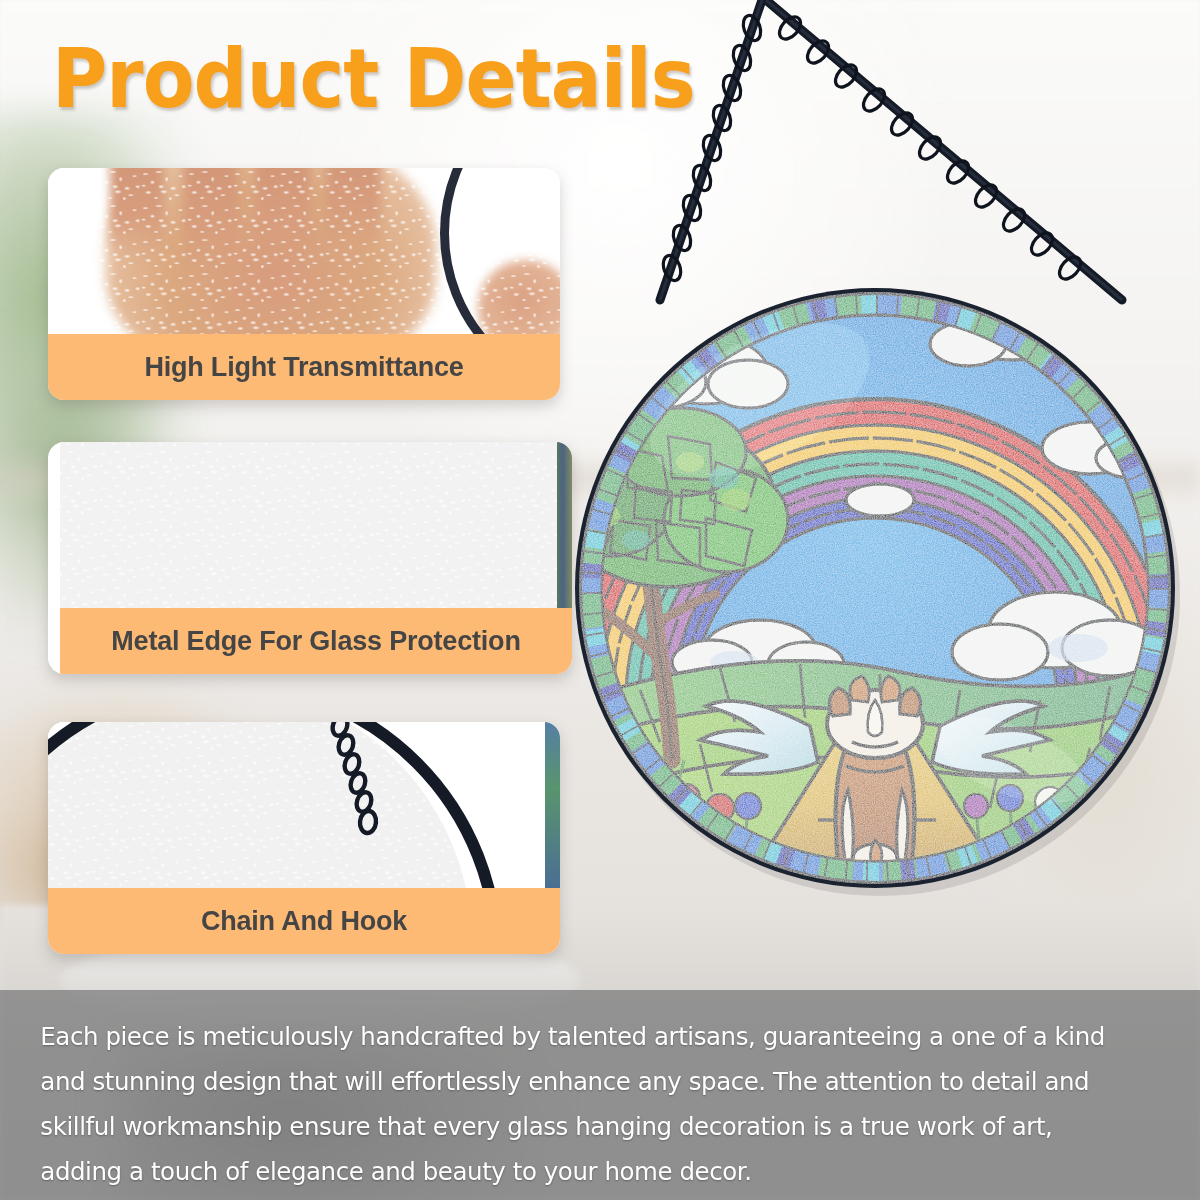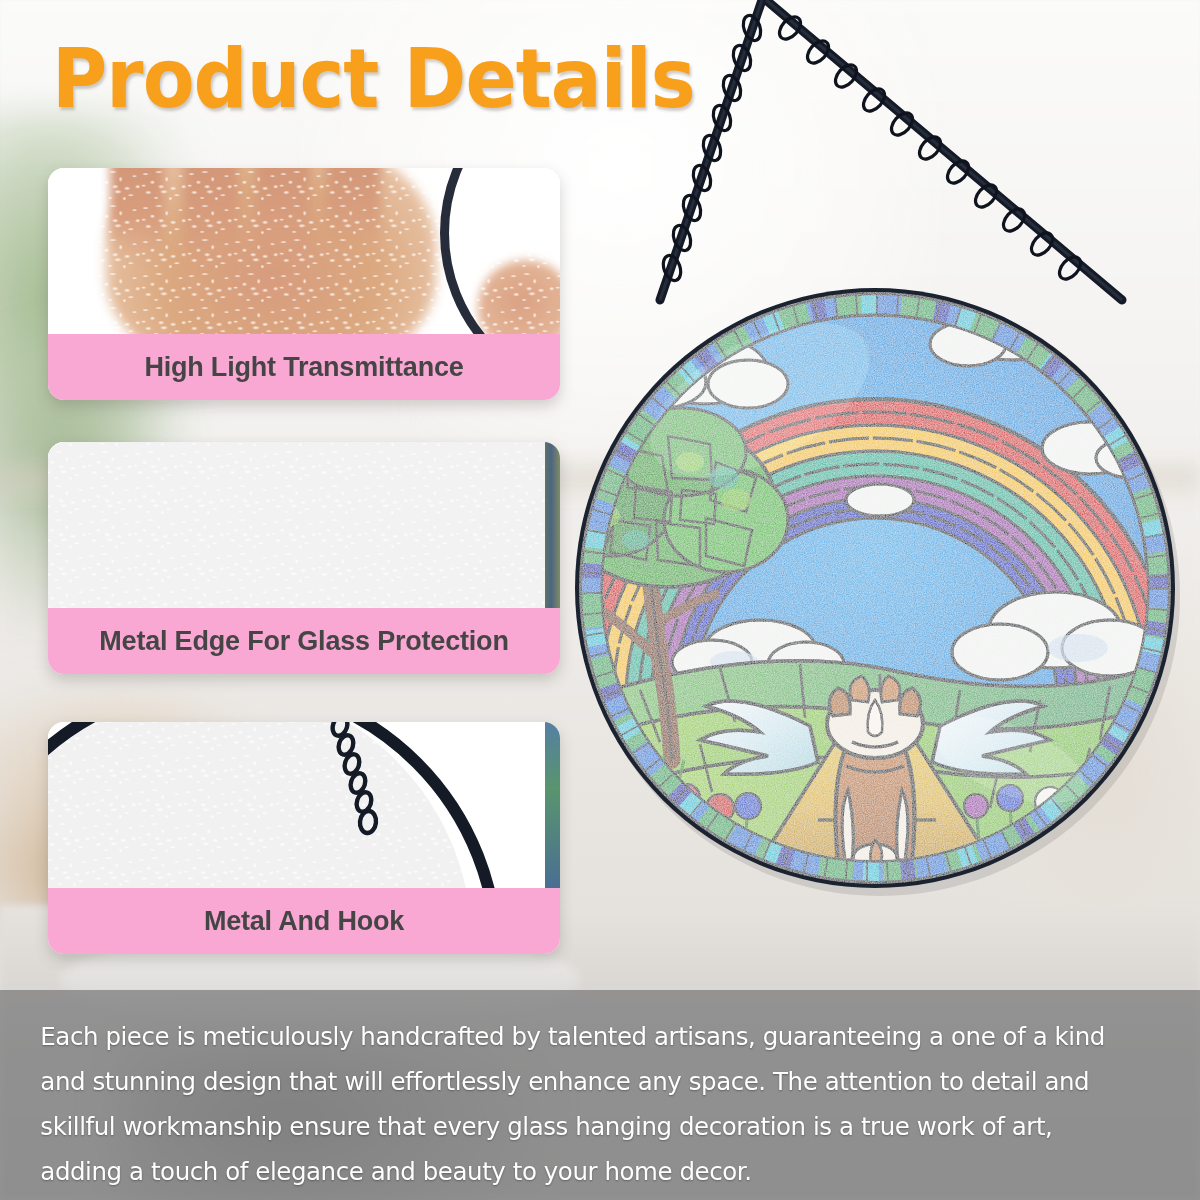--- a/index.html
+++ b/index.html
@@ -63,25 +63,25 @@
   }
 
   
   .card{
     position:absolute;left:48px;width:512px;
     border-radius:16px;overflow:hidden;background:#ffffff;
     box-shadow:0 6px 14px rgba(90,85,80,.25);
   }
   .card .photo{position:relative;width:100%;height:166px;overflow:hidden;background:#fff;}
   .card .cap{
-    height:66px;background:#f9a8d4;display:flex;align-items:center;justify-content:center;
+    height:66px;background:#fdba74;display:flex;align-items:center;justify-content:center;
     color:#454545;font-size:27px;font-weight:bold;letter-spacing:-.2px;
   }
   #card1{top:168px;}
-  #card2{top:442px;}
+  #card2{top:442px;padding-left:12px;}
   #card3{top:722px;}
 
   
   .glasstex{position:absolute;inset:0;}
   .frost{
     background:
       radial-gradient(ellipse 5px 2px at 12% 18%,rgba(255,255,255,.95) 0%,rgba(255,255,255,0) 70%),
       radial-gradient(ellipse 4px 3px at 27% 42%,rgba(255,255,255,.9) 0%,rgba(255,255,255,0) 70%),
       radial-gradient(ellipse 6px 2px at 41% 12%,rgba(255,255,255,.9) 0%,rgba(255,255,255,0) 70%),
       radial-gradient(ellipse 3px 4px at 58% 33%,rgba(255,255,255,.9) 0%,rgba(255,255,255,0) 70%),
@@ -503,20 +503,20 @@
           <ellipse cx="14" cy="10" rx="7" ry="10" transform="rotate(18 14 10)"></ellipse>
           <ellipse cx="20" cy="29" rx="7" ry="10" transform="rotate(18 20 29)"></ellipse>
           <ellipse cx="26" cy="48" rx="7" ry="10" transform="rotate(18 26 48)"></ellipse>
           <ellipse cx="32" cy="67" rx="7" ry="10" transform="rotate(18 32 67)"></ellipse>
           <ellipse cx="38" cy="86" rx="7" ry="10" transform="rotate(18 38 86)"></ellipse>
           <ellipse cx="42" cy="106" rx="8" ry="11" transform="rotate(6 42 106)"></ellipse>
         </g>
       </svg>
       <div class="c3-right"></div>
     </div>
-    <div class="cap">Metal And Hook</div>
+    <div class="cap">Chain And Hook</div>
   </div>
 
   <div class="desc">
     <p>Each piece is meticulously handcrafted by talented artisans, guaranteeing a one of a kind and stunning design that will effortlessly enhance any space. The attention to detail and skillful workmanship ensure that every glass hanging decoration is a true work of art, adding a touch of elegance and beauty to your home decor.</p>
   </div>
 
 </div>
 
 </body></html>

